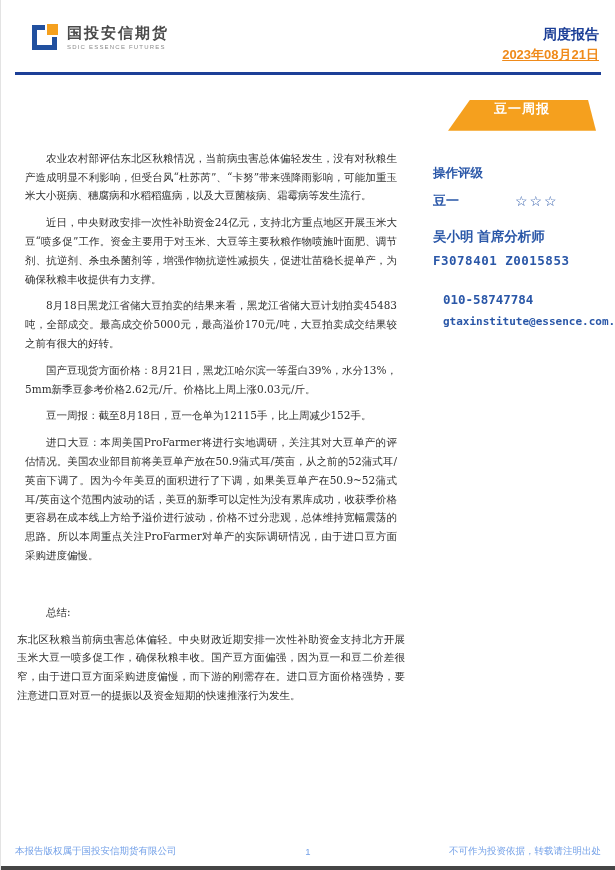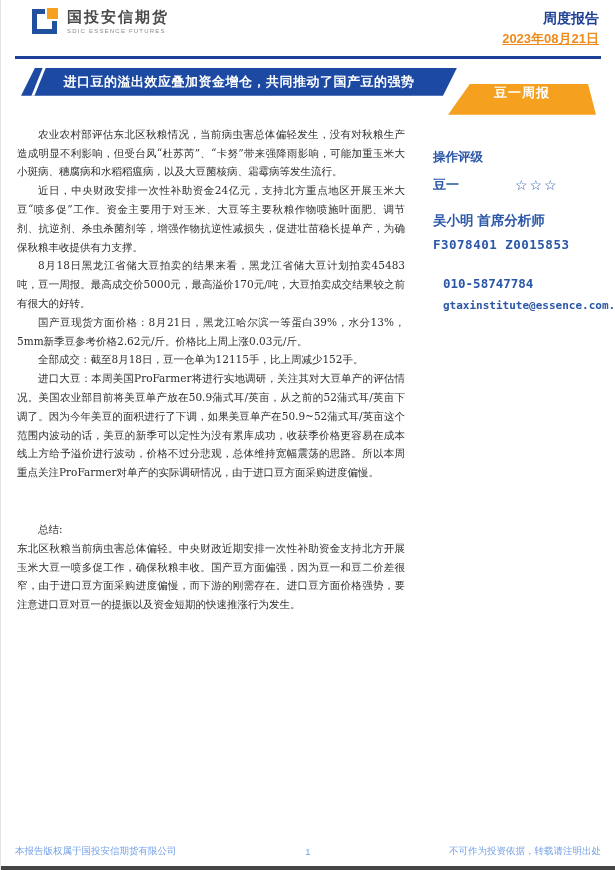--- a/index.html
+++ b/index.html
@@ -8,21 +8,21 @@
     width:615px;height:870px;
     background:#ffffff;
     overflow:hidden;
     border-left:1px solid #e3e3e3;
     font-family:"Liberation Sans",sans-serif;
     box-sizing:border-box;
   }
   
   .header{
     display:flex;justify-content:space-between;align-items:flex-start;
-    padding:8px 16px 0 30px;
+    padding:24px 16px 0 30px;
   }
   .logo-block{display:flex;align-items:center;gap:9px;}
   .logo-mark{position:relative;width:27px;height:27px;flex:0 0 auto;}
   .logo-blue{position:absolute;inset:1px;border:5px solid #21509f;}
   .logo-cut{position:absolute;top:0;right:0;width:13px;height:13px;background:#fff;}
   .logo-orange{position:absolute;top:0;right:0;width:11px;height:11px;background:#f5a01e;}
   .company-name{
     font-size:15px;font-weight:bold;color:#4a4a4a;letter-spacing:2px;line-height:1.1;
   }
   .company-sub{
@@ -62,21 +62,21 @@
   .main{
     display:flex;align-items:flex-start;
     padding:4px 14px 0 16px;
   }
   .body-col{
     width:388px;flex:0 0 auto;
     font-family:"DejaVu Serif","Liberation Serif",serif;
     font-size:10.5px;line-height:18.8px;color:#2f2f2f;
     text-align:justify;
   }
-  .body-col p{margin:0;text-indent:2em;}
+  .body-col p{margin:8px;text-indent:2em;}
   .summary-block{margin-top:38px;}
   .summary-label{margin:0;text-indent:0;}
   .summary-text{margin:0 !important;text-indent:0 !important;}
   .sidebar{
     flex:1 1 auto;padding:24px 0 0 28px;color:#2a57a8;
   }
   .rating-label{font-size:12.5px;font-weight:bold;}
   .rating-row{display:flex;align-items:center;gap:56px;margin-top:10px;}
   .rating-item{font-size:13px;font-weight:bold;}
   .rating-stars{font-size:14px;letter-spacing:2px;}
@@ -122,36 +122,33 @@
       </div>
     </div>
     <div class="header-right">
       <div class="report-type">周度报告</div>
       <div class="report-date">2023年08月21日</div>
     </div>
   </div>
   <div class="header-rule"></div>
 
   <div class="banner-row">
-    <div class="ribbon-blue">
-      <span class="ribbon-text">进口豆的溢出效应叠加资金增仓，共同推动了国产豆的强势</span>
-    </div>
     <div class="ribbon-orange">
       <span class="ribbon-text">豆一周报</span>
     </div>
   </div>
 
   <div class="main">
     <div class="body-col">
       <div>
           <p>农业农村部评估东北区秋粮情况，当前病虫害总体偏轻发生，没有对秋粮生产造成明显不利影响，但受台风“杜苏芮”、“卡努”带来强降雨影响，可能加重玉米大小斑病、穗腐病和水稻稻瘟病，以及大豆菌核病、霜霉病等发生流行。</p>
           <p>近日，中央财政安排一次性补助资金24亿元，支持北方重点地区开展玉米大豆“喷多促”工作。资金主要用于对玉米、大豆等主要秋粮作物喷施叶面肥、调节剂、抗逆剂、杀虫杀菌剂等，增强作物抗逆性减损失，促进壮苗稳长提单产，为确保秋粮丰收提供有力支撑。</p>
-          <p>8月18日黑龙江省储大豆拍卖的结果来看，黑龙江省储大豆计划拍卖45483吨，豆一周报。最高成交价5000元，最高溢价170元/吨，大豆拍卖成交结果较之前有很大的好转。</p>
+          <p>8月18日黑龙江省储大豆拍卖的结果来看，黑龙江省储大豆计划拍卖45483吨，全部成交。最高成交价5000元，最高溢价170元/吨，大豆拍卖成交结果较之前有很大的好转。</p>
           <p>国产豆现货方面价格：8月21日，黑龙江哈尔滨一等蛋白39%，水分13%，5mm新季豆参考价格2.62元/斤。价格比上周上涨0.03元/斤。</p>
-          <p>全部成交：截至8月18日，豆一仓单为12115手，比上周减少152手。</p>
+          <p>豆一周报：截至8月18日，豆一仓单为12115手，比上周减少152手。</p>
           <p>进口大豆：本周美国ProFarmer将进行实地调研，关注其对大豆单产的评估情况。美国农业部目前将美豆单产放在50.9蒲式耳/英亩，从之前的52蒲式耳/英亩下调了。因为今年美豆的面积进行了下调，如果美豆单产在50.9~52蒲式耳/英亩这个范围内波动的话，美豆的新季可以定性为没有累库成功，收获季价格更容易在成本线上方给予溢价进行波动，价格不过分悲观，总体维持宽幅震荡的思路。所以本周重点关注ProFarmer对单产的实际调研情况，由于进口豆方面采购进度偏慢。</p>
         </div>
       <div class="summary-block">
         <p class="summary-label">总结:</p>
         <p class="summary-text">东北区秋粮当前病虫害总体偏轻。中央财政近期安排一次性补助资金支持北方开展玉米大豆一喷多促工作，确保秋粮丰收。国产豆方面偏强，因为豆一和豆二价差很窄，由于进口豆方面采购进度偏慢，而下游的刚需存在。进口豆方面价格强势，要注意进口豆对豆一的提振以及资金短期的快速推涨行为发生。</p>
       </div>
     </div>
 
     <div class="sidebar">
       <div class="rating-label">操作评级</div>

